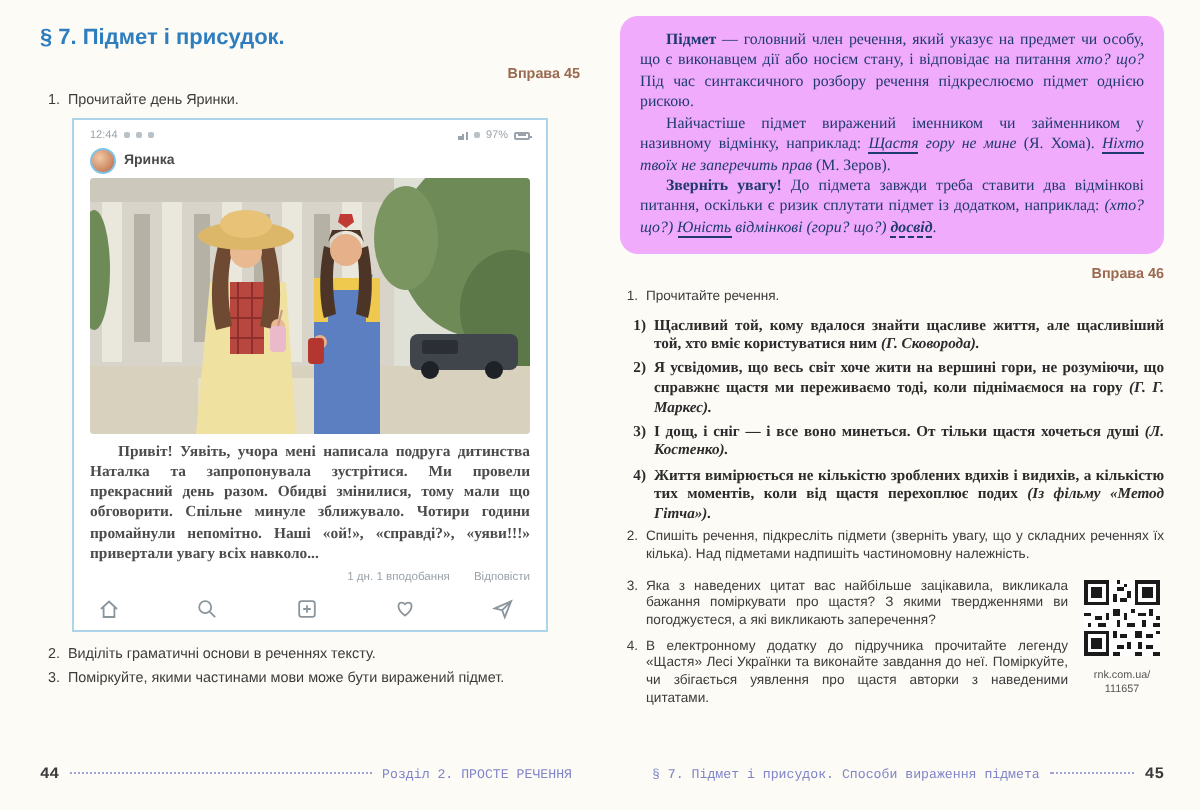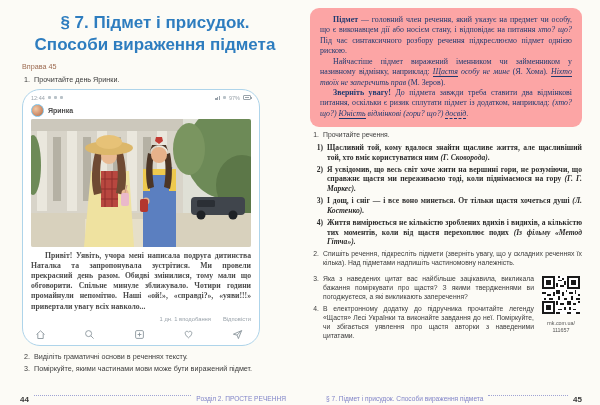--- a/index.html
+++ b/index.html
@@ -9,31 +9,31 @@
     background:#fcfbf6; color:#3c3c3c;
     font-family:"Liberation Sans", sans-serif;
   }
   .spread { display:flex; width:600px; height:405px; }
   .page { position:relative; width:300px; height:405px; }
   .page-left  { padding:6px 10px 0 20px; }
   .page-right { padding:8px 18px 0 10px; }
 
   
   .title {
-    margin:6px 0 6px; text-align:center;
-    color:#2e7dbf; font-weight:bold; font-size:17px; line-height:1.3;
-  }
-  .exercise-label { color:#9c6a50; font-weight:normal; font-size:7.2px; margin:5px 0 4px 2px; }
+    margin:6px 0 6px; text-align:left;
+    color:#2e7dbf; font-weight:bold; font-size:11px; line-height:1.3;
+  }
+  .exercise-label { color:#9c6a50; font-weight:bold; font-size:7.2px; margin:5px 0 4px 2px;text-align:right; }
   .task { display:flex; font-size:7.2px; line-height:1.3; margin:3px 0; color:#3c3c3c; }
   .task .tnum { flex:none; width:10px; text-align:right; margin-right:4px; }
   .task .ttext { flex:1; text-align:justify; }
 
   .phone-card {
-    width:238px; margin:4px 0 6px 2px; background:#fff;
-    border:1.5px solid #aed4ea; border-radius:18px; padding:5px 8px 5px;
+    width:238px; margin:4px 0 6px 16px; background:#fff;
+    border:1.5px solid #aed4ea; border-radius:0; padding:5px 8px 5px;
   }
   .status-row { display:flex; justify-content:space-between; align-items:center;
     font-size:5.5px; color:#9aa3ab; }
   .status-left, .status-right { display:flex; align-items:center; gap:3px; }
   .sdot { width:3px; height:3px; border-radius:1px; background:#b9c2c8; display:inline-block; }
   .sigbars { display:inline-flex; align-items:flex-end; gap:0.5px; }
   .sigbars i { display:block; width:1.2px; background:#9aa3ab; }
   .sigbars i:nth-child(1){height:2px;} .sigbars i:nth-child(2){height:3px;} .sigbars i:nth-child(3){height:4px;}
   .battery { width:8px; height:4.2px; border:0.8px solid #9aa3ab; border-radius:1px; position:relative; }
   .battery::before { content:""; position:absolute; left:0.5px; top:0.5px; bottom:0.5px; width:70%; background:#9aa3ab; }
@@ -53,39 +53,39 @@
     font-family:"Liberation Serif", serif; font-weight:bold;
     font-size:7.7px; line-height:1.33; color:#4c4c4c;
     text-align:justify; text-indent:14px; margin:0;
   }
   .meta-row { display:flex; justify-content:flex-end; gap:12px; margin-top:4px;
     font-size:5.8px; color:#9aa3ab; }
   .icon-bar { display:flex; justify-content:space-between; padding:4px 8px 0 4px; margin-top:3px; }
   .icon-bar svg { display:block; }
 
   .footer {
-    position:absolute; bottom:1px; display:flex; align-items:flex-start; 
+    position:absolute; bottom:13px; display:flex; align-items:center;font-family:Liberation Mono, monospace; 
   }
   .footer-left  { left:20px; right:14px; }
   .footer-right { left:12px; right:18px;padding-left:14px; }
   .footer .pnum { font-weight:bold; font-size:8px; color:#3a3a3a; }
   .footer .leader { flex:1; border-bottom:1.6px dotted #9fa3d4; margin:0 5px 2px; }
   .footer .flabel { color:#8084c8; font-size:6.6px; }
 
   
   .info-box {
-    background:#fca5a5; border-radius:9px; padding:7px 10px 8px;
+    background:#f0abfc; border-radius:9px; padding:7px 10px 8px;
     font-family:"Liberation Serif", serif; font-size:7.9px; line-height:1.32;
     color:#1e3a70; text-align:justify;
   }
   .info-box p { margin:0; text-indent:13px; }
   .bold { font-weight:bold; }
   .ital { font-style:italic; }
   .u-solid { font-style:italic; border-bottom:1px solid #1e3a70; }
-  .u-dash  { font-style:italic; border-bottom:1px dashed #1e3a70; }
+  .u-dash  { font-style:italic; border-bottom:1px dashed #1e3a70;font-weight:bold; }
 
   .sentence { display:flex; font-family:"Liberation Serif", serif; font-weight:bold;
     font-size:7.6px; line-height:1.27; color:#2c2c2c; margin:2.5px 0; }
   .sentence .snum { flex:none; width:13px; text-align:right; margin-right:4px; }
   .sentence .sbody { flex:1; text-align:justify; }
   .sentence .source { font-style:italic;margin-top:28px; }
 
   .task-r { display:flex; font-size:6.8px; line-height:1.3; margin:3.5px 0; color:#3c3c3c; }
   .task-r .tnum { flex:none; width:9px; text-align:right; margin-right:4px; }
   .task-r .ttext { flex:1; text-align:justify; }
@@ -96,21 +96,20 @@
   .qr-caption { font-size:5.4px; color:#555; line-height:1.3; margin-top:2px; }
 </style>
 </head>
 <body>
 
 <div class="spread">
 
   <div class="page page-left">
     <h1 class="title">
       <span>§ 7. Підмет і присудок.</span><br>
-      <span>Способи вираження підмета</span>
     </h1>
 
     <div class="exercise-label">Вправа 45</div>
 
     <div class="task">
       <span class="tnum">1.</span>
       <span class="ttext">Прочитайте день Яринки.</span>
     </div>
 
     <div class="phone-card">
@@ -258,27 +257,28 @@
     </div>
   </div>
 
   <div class="page page-right">
 
     <div class="info-box">
       <p>
         <span class="bold">Підмет</span><span> — головний член речення, який указує на предмет чи особу, що є виконавцем дії або носієм стану, і відповідає на питання </span><span class="ital">хто? що?</span><span> Під час синтаксичного розбору речення підкреслюємо підмет однією рискою.</span>
       </p>
       <p>
-        <span>Найчастіше підмет виражений іменником чи займенником у називному відмінку, наприклад: </span><span class="u-solid">Щастя</span><span class="ital"> особу не мине</span><span> (Я. Хома). </span><span class="u-solid">Ніхто</span><span class="ital"> твоїх не заперечить прав</span><span> (М. Зеров).</span>
+        <span>Найчастіше підмет виражений іменником чи займенником у називному відмінку, наприклад: </span><span class="u-solid">Щастя</span><span class="ital"> гору не мине</span><span> (Я. Хома). </span><span class="u-solid">Ніхто</span><span class="ital"> твоїх не заперечить прав</span><span> (М. Зеров).</span>
       </p>
       <p>
         <span class="bold">Зверніть увагу!</span><span> До підмета завжди треба ставити два відмінкові питання, оскільки є ризик сплутати підмет із додатком, наприклад: </span><span class="ital">(хто? що?) </span><span class="u-solid">Юність</span><span class="ital"> відмінкові </span><span class="ital">(гори? що?) </span><span class="u-dash">досвід</span><span>.</span>
       </p>
     </div>
 
+    <div class="exercise-label">Вправа 46</div>
 
     <div class="task-r">
       <span class="tnum">1.</span>
       <span class="ttext">Прочитайте речення.</span>
     </div>
 
     <div class="sentence">
       <span class="snum">1)</span>
       <div class="sbody"><span>Щасливий той, кому вдалося знайти щасливе життя, але щасливіший той, хто вміє користуватися ним </span><span class="source">(Г. Сковорода).</span></div>
     </div>

